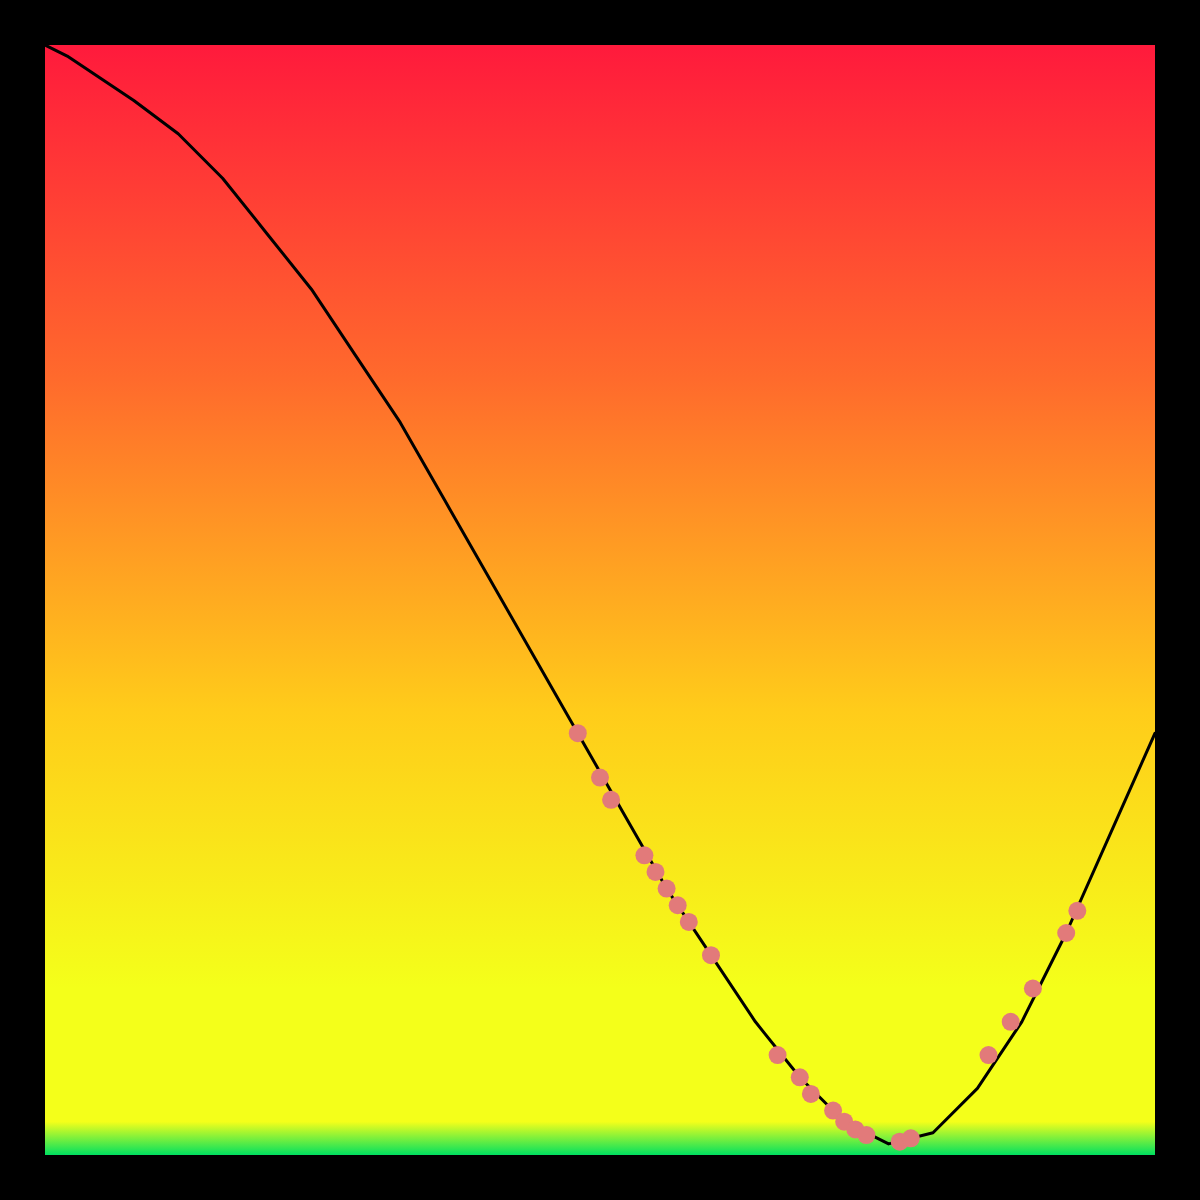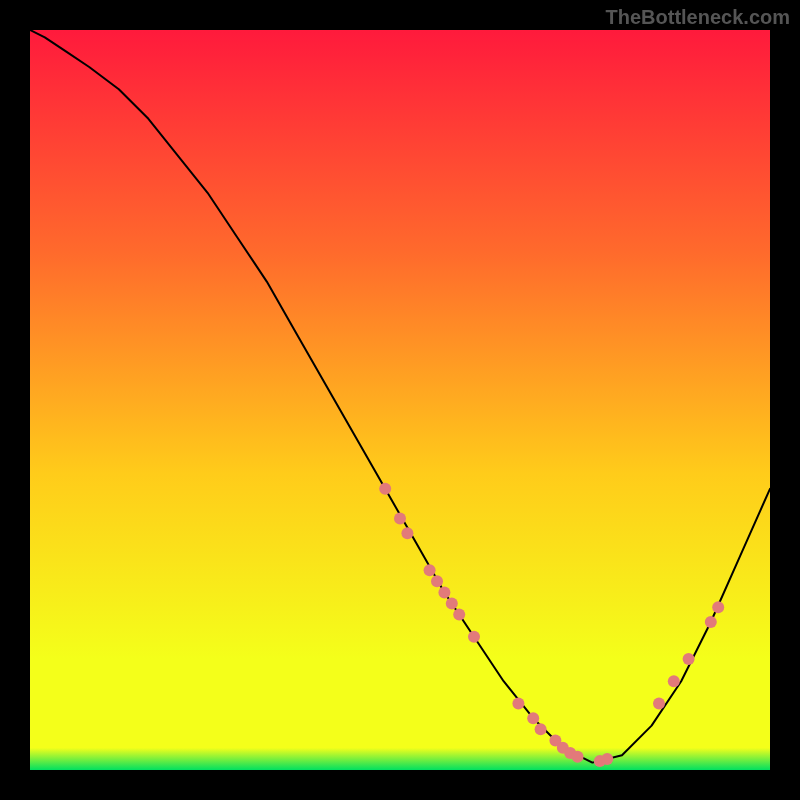--- a/index.html
+++ b/index.html
@@ -20,21 +20,20 @@
     left: 30px;
     top: 30px;
     width: 740px;
     height: 740px;
   }
   svg { display: block; }
 </style>
 </head>
 <body>
 <div class="container">
-  <div class="watermark">TheBottleneck.com</div>
   <div class="plot-area">
     <svg id="chart-svg" width="740" height="740" viewBox="0 0 740 740">
         <defs>
           <linearGradient id="bg-grad" x1="0" y1="0" x2="0" y2="1">
             <stop offset="0%" stop-color="#ff1a3c"></stop>
             <stop offset="30%" stop-color="#ff6a2c"></stop>
             <stop offset="60%" stop-color="#ffcc1a"></stop>
             <stop offset="85%" stop-color="#f4ff1a"></stop>
             <stop offset="97%" stop-color="#f4ff1a"></stop>
             <stop offset="100%" stop-color="#00e060"></stop>

